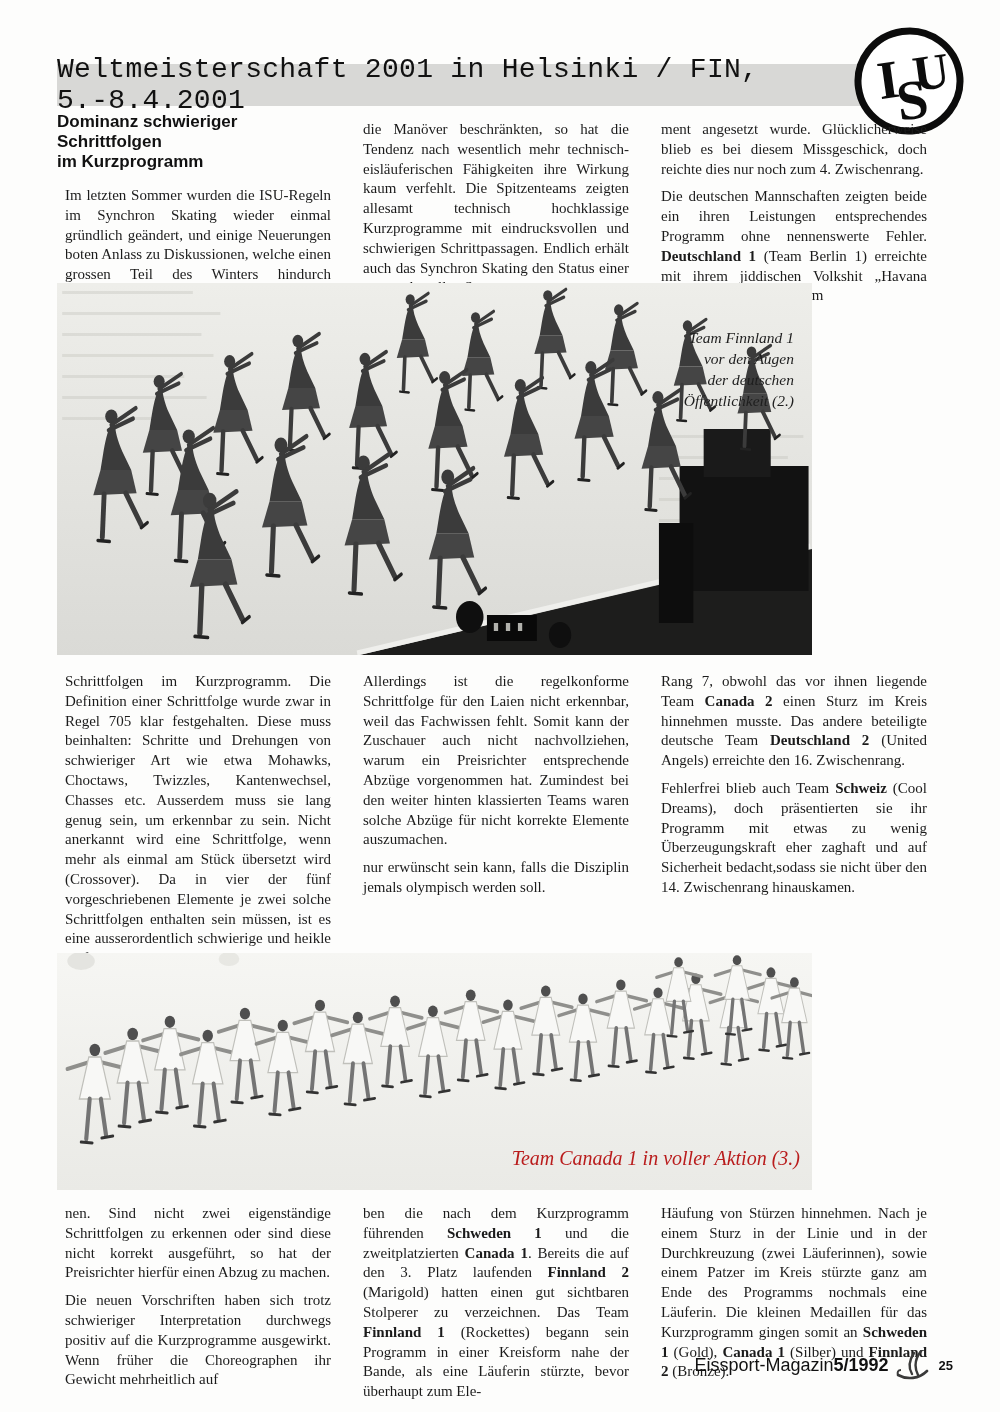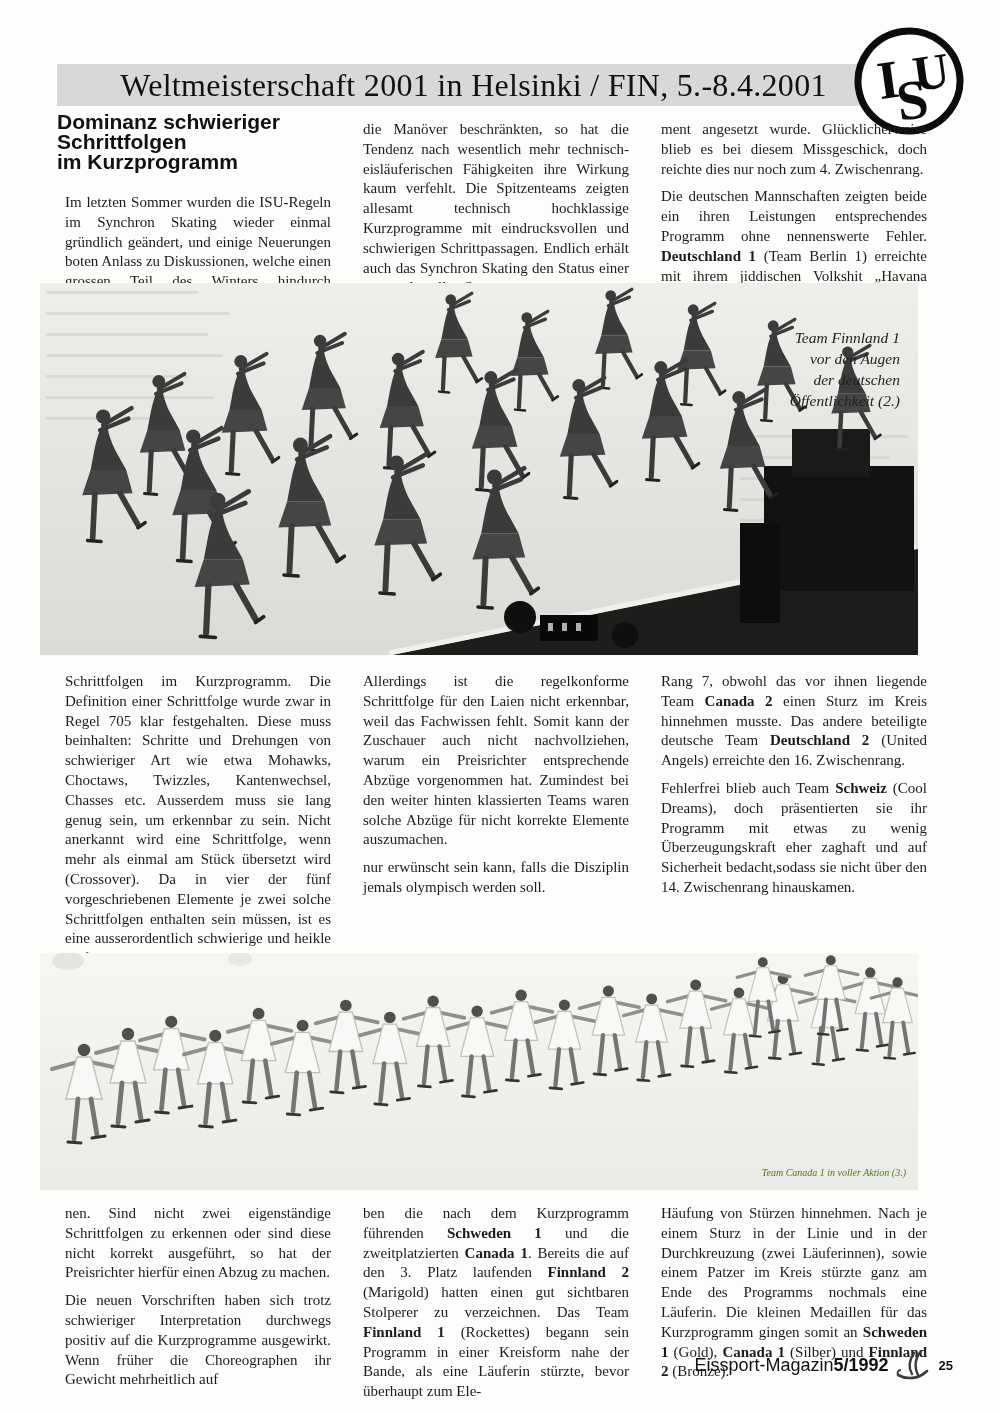--- a/index.html
+++ b/index.html
@@ -1,41 +1,41 @@
 <!DOCTYPE html>
 <html><head>
 <meta charset="utf-8">
 <style>
   html,body{margin:0;padding:0;background:#ffffff;}
   .page{position:relative;width:1000px;height:1412px;background:#fdfdfc;overflow:hidden;
         font-family:"Liberation Serif",serif;color:#1b1b1b;}
   
   .band{position:absolute;left:57px;top:64px;width:833px;height:42px;background:#d8d8d6;
         display:flex;align-items:center;justify-content:center;}
-  .band span{font-family:Liberation Serif, serif;font-size:32px;color:#111;letter-spacing:.3px;}
+  .band span{font-family:Liberation Mono, monospace;font-size:28px;color:#111;letter-spacing:.3px;}
   .isu{position:absolute;left:851px;top:25px;width:116px;height:112px;}
   
   .cols{position:absolute;left:57px;width:878px;display:flex;gap:16px;}
   .col{width:282px;}
   .top-sec{top:112px;}
   .mid-sec{top:664px;}
   .bot-sec{top:1196px;}
-  h2.head{margin:0 0 21px 0;font-family:"Liberation Sans",sans-serif;font-size:21px;
+  h2.head{margin:0 0 14px 0;font-family:"Liberation Sans",sans-serif;font-size:17px;
           line-height:20px;font-weight:bold;white-space:pre-line;color:#111;}
   .body p{margin:8px;font-size:15px;line-height:19.8px;text-align:justify;}
   .body b{font-weight:bold;}
   
-  .photo{position:absolute;left:40px;width:878px;overflow:hidden;}
+  .photo{position:absolute;left:57px;width:755px;overflow:hidden;}
   .photo1{top:283px;height:372px;}
   .photo2{top:953px;height:237px;}
   .photo svg{display:block;width:100%;height:100%;}
   .cap1{position:absolute;right:18px;top:44px;width:195px;text-align:right;
         font-style:italic;font-size:15.5px;line-height:21px;color:#1e1e1e;}
   .cap1 span{display:block;}
-  .cap2{position:absolute;right:12px;top:194px;font-style:italic;font-size:10px;color:#4d7c0f;margin-top:20px;}
+  .cap2{position:absolute;right:12px;top:194px;font-style:italic;font-size:20px;color:#b91c1c;}
   
   .footer{position:absolute;left:57px;top:1350px;width:896px;display:flex;align-items:center;
           justify-content:flex-end;gap:0;font-family:"Liberation Sans",sans-serif;font-size:18px;color:#111;}
   .footer .issue{font-weight:bold;}
   .footer .pageno{font-weight:bold;font-size:13px;margin-left:10px;}
   .footer svg{margin-left:6px;}
 </style>
 </head>
 <body>
 

